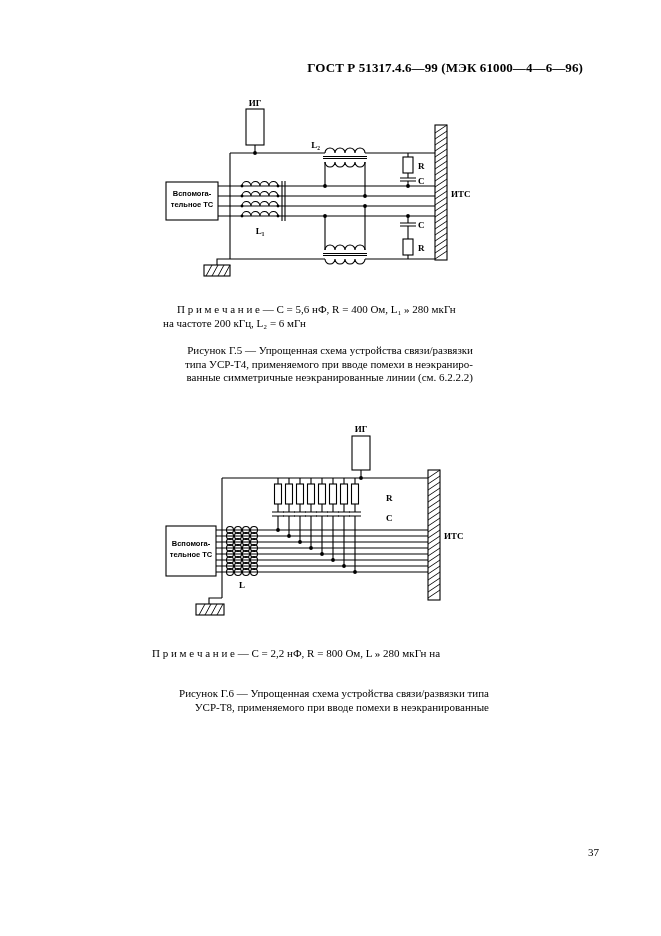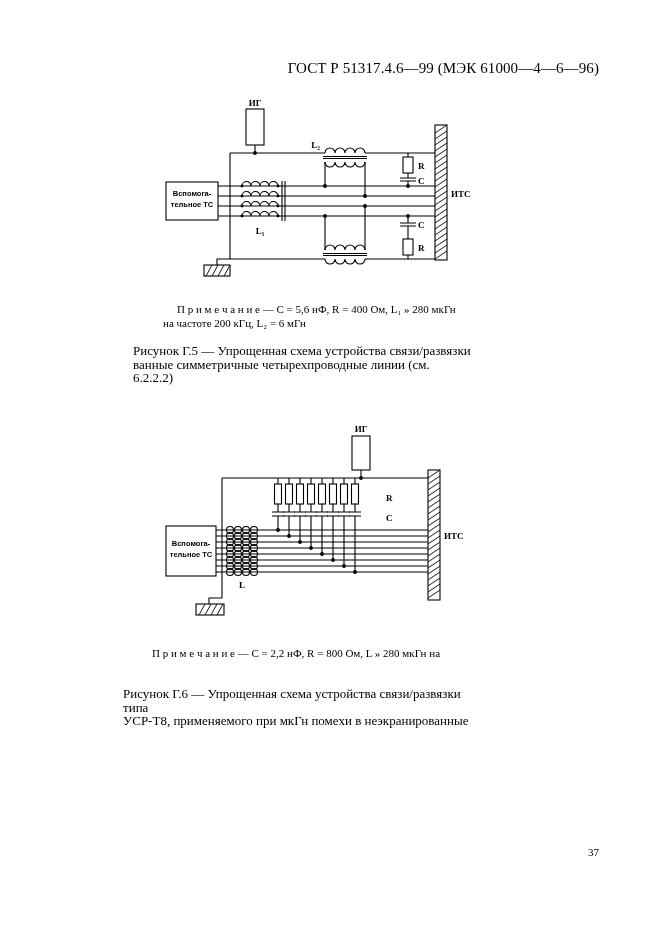--- a/index.html
+++ b/index.html
@@ -1,26 +1,26 @@
 <!DOCTYPE html>
 <html><head>
 <meta charset="utf-8">
 <style>
   html,body{margin:0;padding:0;background:#fff}
   .page{position:relative;width:661px;height:936px;background:#ffffff;
         font-family:"Liberation Serif","DejaVu Serif",serif;color:#000;overflow:hidden}
-  .header{position:absolute;top:60px;right:62px;font-size:15px;font-weight:normal;letter-spacing:.1px}
+  .header{position:absolute;top:60px;right:78px;font-size:13px;font-weight:bold;letter-spacing:.1px}
   .fig{position:absolute}
   .fig5{left:160px;top:95px}
   .fig6{left:160px;top:420px}
   .note{position:absolute;font-size:11px;line-height:13.5px}
   .note1{left:163px;top:303px;width:322px}
   .note2{left:138px;top:647px;width:348px}
   .indent{text-indent:14px}
-  .caption{position:absolute;font-size:13px;line-height:13.5px;text-align:left}
+  .caption{position:absolute;font-size:11px;line-height:13.5px;text-align:right}
   .cap1{left:133px;top:344px;width:340px}
   .cap2{left:123px;top:687px;width:366px}
   .page-number{position:absolute;top:846px;right:62px;font-size:11px}
   svg{display:block}
   .sch{stroke:#000;stroke-width:1.1;fill:none}
   .thin{stroke:#000;stroke-width:.9;fill:none}
   .lbl{fill:#000;font-weight:bold;font-family:"Liberation Serif","DejaVu Serif",serif}
   .boxlbl{fill:#000;font-weight:bold;font-family:"Liberation Sans","DejaVu Sans",sans-serif}
 </style>
 </head>
@@ -109,21 +109,22 @@
     </svg>
   </div>
 
   <div class="note note1">
     <div class="indent">П р и м е ч а н и е — С = 5,6 нФ, R = 400 Ом, L₁ » 280 мкГн</div>
     <div>на частоте 200 кГц, L₂ = 6 мГн</div>
   </div>
 
   <div class="caption cap1">
     <div>Рисунок Г.5 — Упрощенная схема устройства связи/развязки</div>
-    <div>ванные симметричные четырехпроводные линии (см. 6.2.2.2)</div>
+    <div>типа УСР-Т4, применяемого при вводе помехи в неэкраниро-</div>
+    <div>ванные симметричные неэкранированные линии (см. 6.2.2.2)</div>
   </div>
 
   <div class="fig fig6">
     <svg width="312" height="215" viewBox="0 0 312 215">
       <g class="sch">
 
         <rect x="192" y="16" width="18" height="34"></rect>
         <path d="M201 50V58"></path>
 
         <path d="M62 58H268M62 58V178M62 178H49V184"></path>
@@ -214,18 +215,18 @@
       </g>
     </svg>
   </div>
 
   <div class="note note2">
     <div class="indent">П р и м е ч а н и е — С = 2,2 нФ, R = 800 Ом, L » 280 мкГн на</div>
   </div>
 
   <div class="caption cap2">
     <div>Рисунок Г.6 — Упрощенная схема устройства связи/развязки типа</div>
-    <div>УСР-Т8, применяемого при мкГн помехи в неэкранированные</div>
+    <div>УСР-Т8, применяемого при вводе помехи в неэкранированные</div>
   </div>
 
   <div class="page-number">37</div>
 
 </div>
 
 </body></html>

